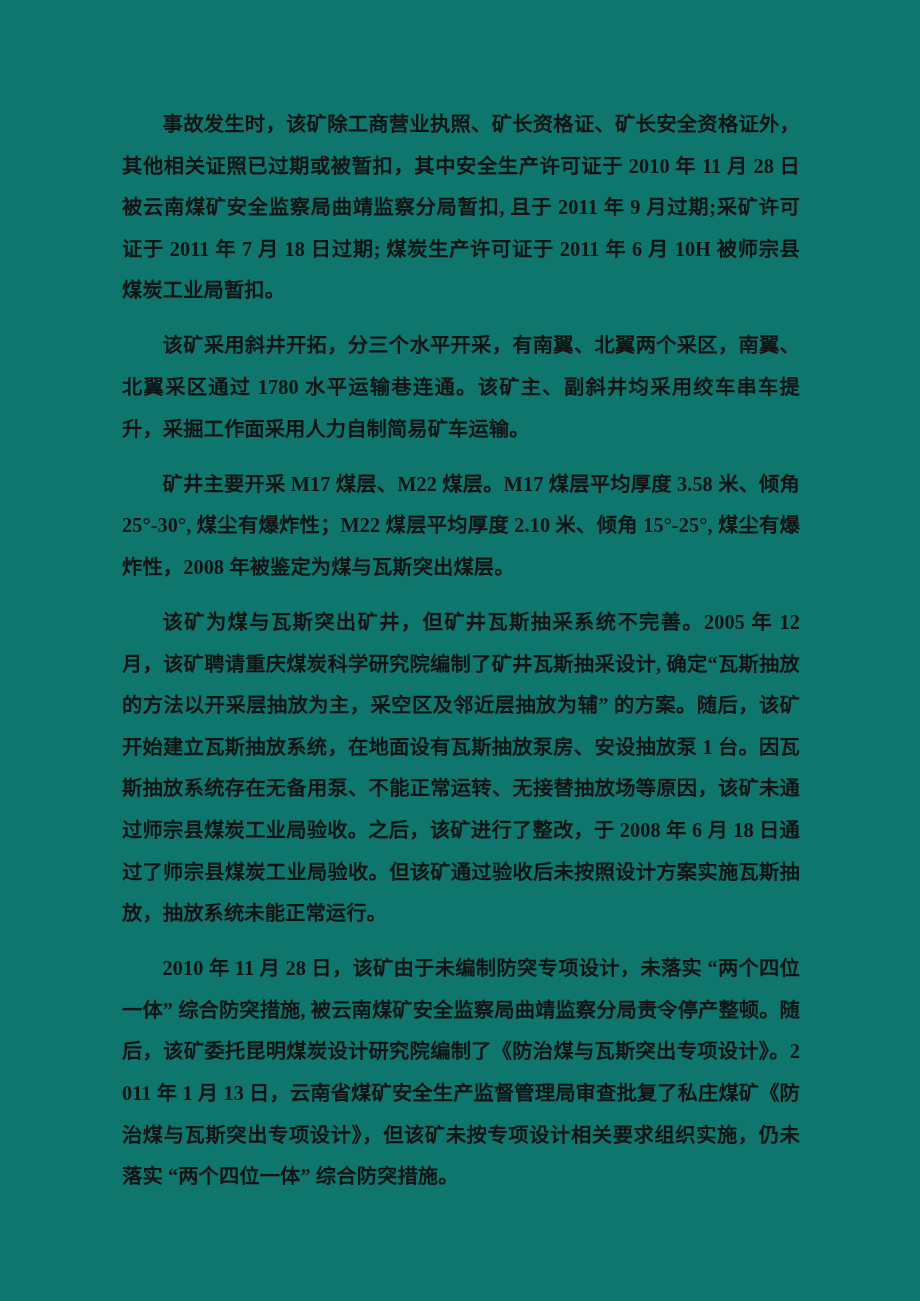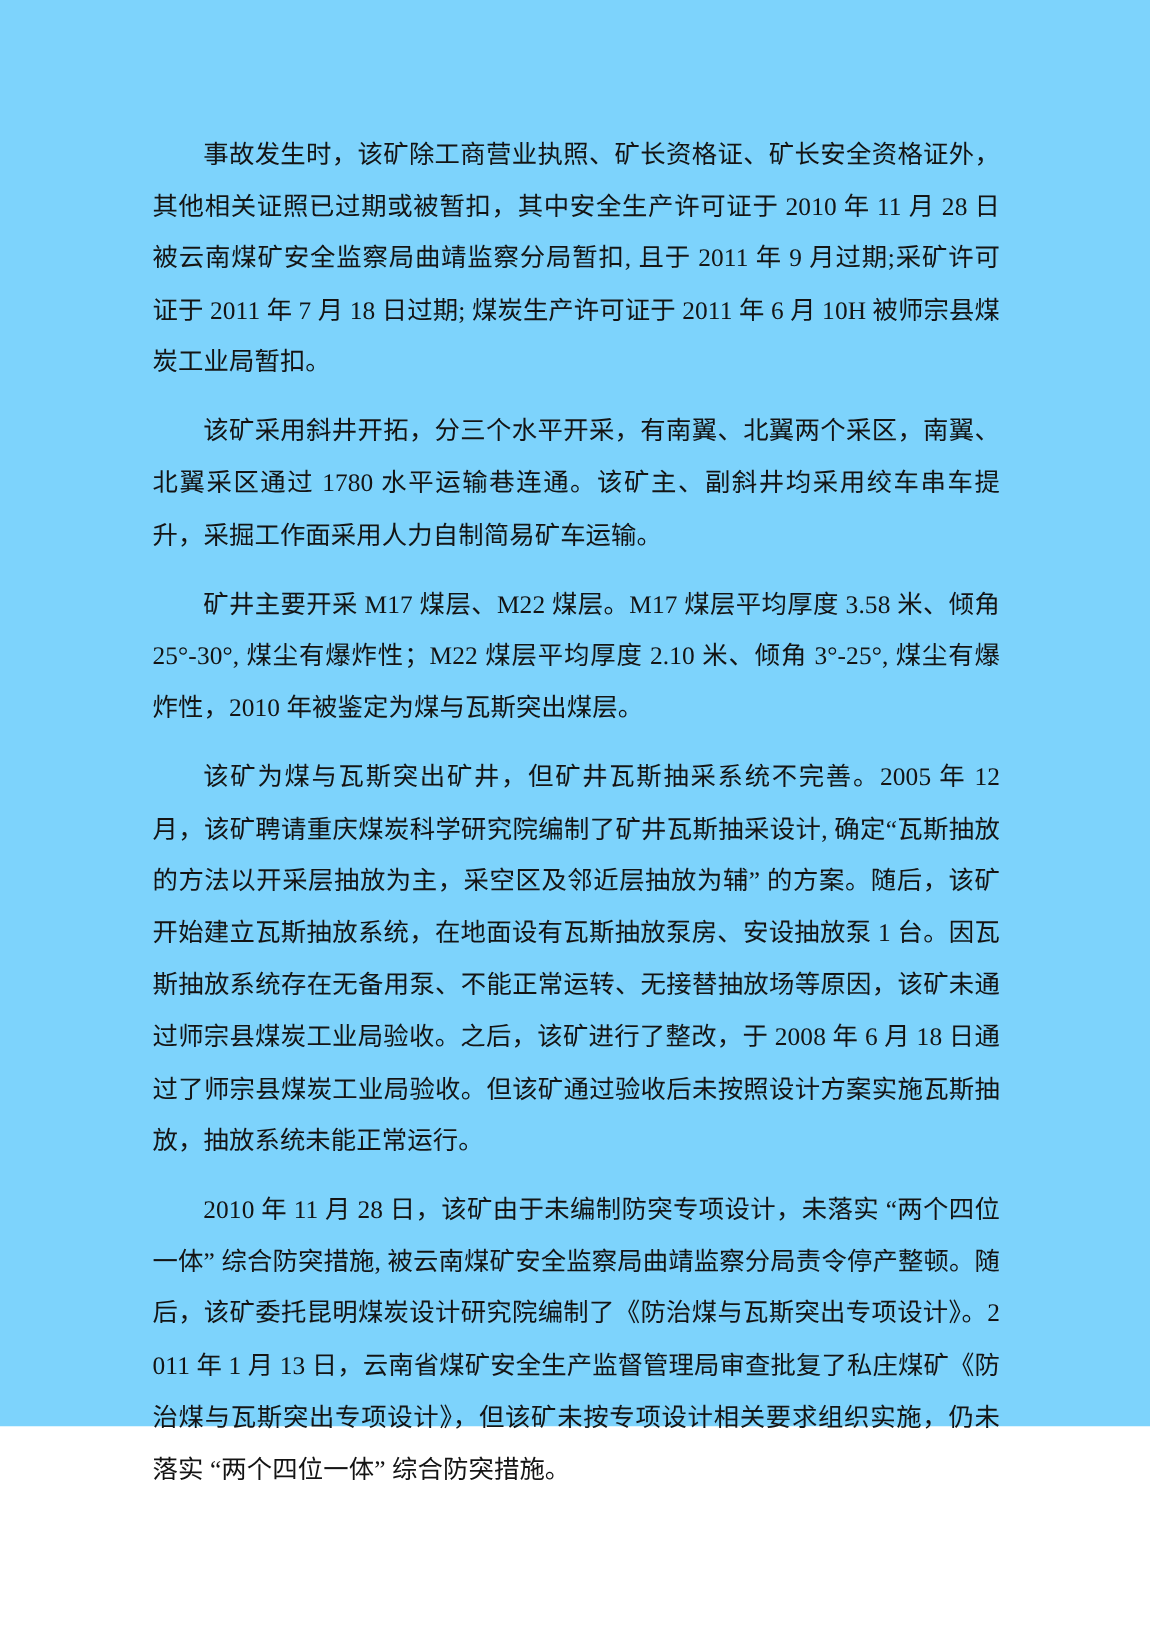--- a/index.html
+++ b/index.html
@@ -15,22 +15,23 @@
     overflow: hidden;
     font-family: "Liberation Serif", "DejaVu Serif", serif;
     color: #1a1a1a;
     -webkit-font-smoothing: antialiased;
   }
   .page {
     position: absolute;
     left: 0;
     top: 0;
     width: 920px;
-    height: 1141px;
-    background: #7dd3fc;
+    height: 1301px;
+    background: #0f766e;
+    font-weight: bold;
   }
   .text-body {
     position: absolute;
     left: 122px;
     top: 104px;
     width: 678px;
   }
   .para {
     margin: 0 0 13.5px 0;
     text-indent: 2em;
@@ -46,18 +47,18 @@
     margin-bottom: 0;
   }
 </style>
 </head>
 <body>
 
 <div class="page">
   <div class="text-body">
     <p class="para">事故发生时，该矿除工商营业执照、矿长资格证、矿长安全资格证外，其他相关证照已过期或被暂扣，其中安全生产许可证于 2010 年 11 月 28 日被云南煤矿安全监察局曲靖监察分局暂扣, 且于 2011 年 9 月过期;采矿许可证于 2011 年 7 月 18 日过期; 煤炭生产许可证于 2011 年 6 月 10H 被师宗县煤炭工业局暂扣。</p>
     <p class="para">该矿采用斜井开拓，分三个水平开采，有南翼、北翼两个采区，南翼、北翼采区通过 1780 水平运输巷连通。该矿主、副斜井均采用绞车串车提升，采掘工作面采用人力自制简易矿车运输。</p>
-    <p class="para">矿井主要开采 M17 煤层、M22 煤层。M17 煤层平均厚度 3.58 米、倾角 25°-30°, 煤尘有爆炸性；M22 煤层平均厚度 2.10 米、倾角 3°-25°, 煤尘有爆炸性，2010 年被鉴定为煤与瓦斯突出煤层。</p>
+    <p class="para">矿井主要开采 M17 煤层、M22 煤层。M17 煤层平均厚度 3.58 米、倾角 25°-30°, 煤尘有爆炸性；M22 煤层平均厚度 2.10 米、倾角 15°-25°, 煤尘有爆炸性，2008 年被鉴定为煤与瓦斯突出煤层。</p>
     <p class="para">该矿为煤与瓦斯突出矿井，但矿井瓦斯抽采系统不完善。2005 年 12 月，该矿聘请重庆煤炭科学研究院编制了矿井瓦斯抽采设计, 确定“瓦斯抽放的方法以开采层抽放为主，采空区及邻近层抽放为辅” 的方案。随后，该矿开始建立瓦斯抽放系统，在地面设有瓦斯抽放泵房、安设抽放泵 1 台。因瓦斯抽放系统存在无备用泵、不能正常运转、无接替抽放场等原因，该矿未通过师宗县煤炭工业局验收。之后，该矿进行了整改，于 2008 年 6 月 18 日通过了师宗县煤炭工业局验收。但该矿通过验收后未按照设计方案实施瓦斯抽放，抽放系统未能正常运行。</p>
     <p class="para">2010 年 11 月 28 日，该矿由于未编制防突专项设计，未落实 “两个四位一体” 综合防突措施, 被云南煤矿安全监察局曲靖监察分局责令停产整顿。随后，该矿委托昆明煤炭设计研究院编制了《防治煤与瓦斯突出专项设计》。2011 年 1 月 13 日，云南省煤矿安全生产监督管理局审查批复了私庄煤矿《防治煤与瓦斯突出专项设计》，但该矿未按专项设计相关要求组织实施，仍未落实 “两个四位一体” 综合防突措施。</p>
 
   </div>
 </div>
 
 </body></html>

